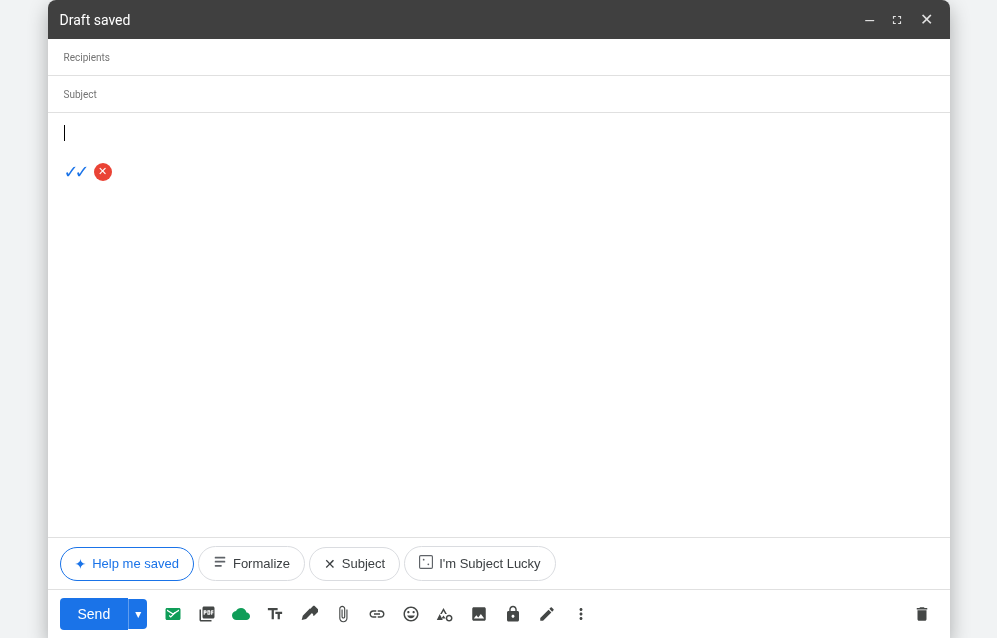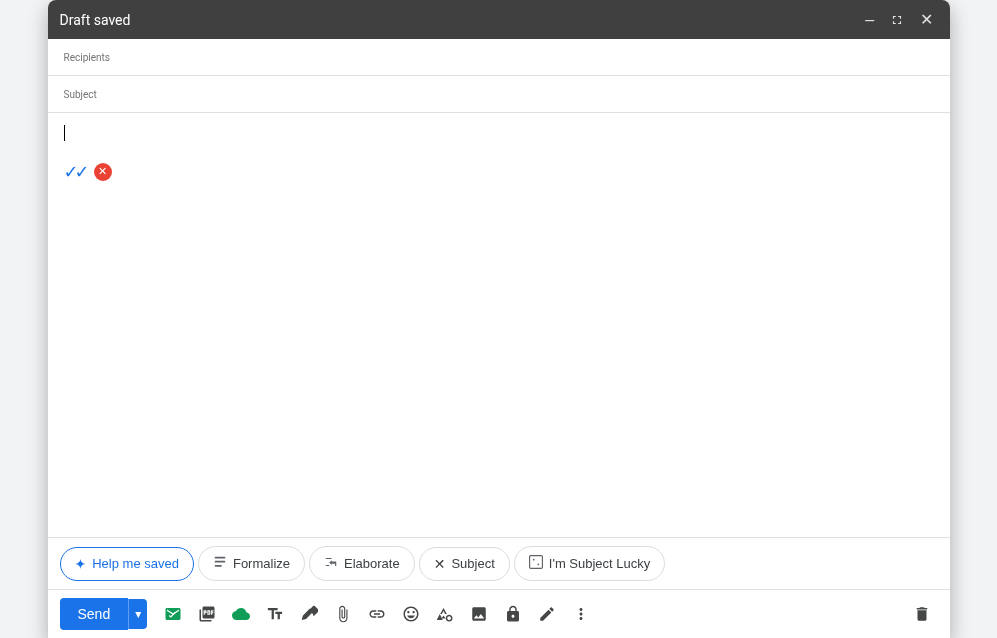--- a/index.html
+++ b/index.html
@@ -306,28 +306,20 @@
       <span class="ai-btn-icon">
         <svg width="14" height="14" viewBox="0 0 24 24" fill="#5f6368">
             <rect x="3" y="3" width="18" height="3" rx="1"></rect>
             <rect x="3" y="10" width="18" height="3" rx="1"></rect>
             <rect x="3" y="17" width="12" height="3" rx="1"></rect>
           </svg>
       </span>
       <span>Formalize</span>
     </button>
     <button class="ai-btn">
-      <span class="ai-btn-icon">
-        <svg width="14" height="14" viewBox="0 0 24 24" fill="#5f6368">
-            <path d="M3 17v2h6v-2H3zM3 5v2h10V5H3zm10 16v-2h8v-8h-8V9l-4 4 4 4v-2h6v4h-6z"></path>
-          </svg>
-      </span>
-      <span>Elaborate</span>
-    </button>
-    <button class="ai-btn">
       <span class="ai-btn-icon">✕</span>
       <span>Subject</span>
     </button>
     <button class="ai-btn">
       <span class="ai-btn-icon">
         <svg width="14" height="14" viewBox="0 0 24 24" fill="#5f6368">
             <rect x="1" y="1" width="22" height="22" rx="2" fill="none" stroke="#5f6368" stroke-width="2"></rect>
             <circle cx="8" cy="8" r="1.5" fill="#5f6368"></circle>
             <circle cx="16" cy="16" r="1.5" fill="#5f6368"></circle>
           </svg>

